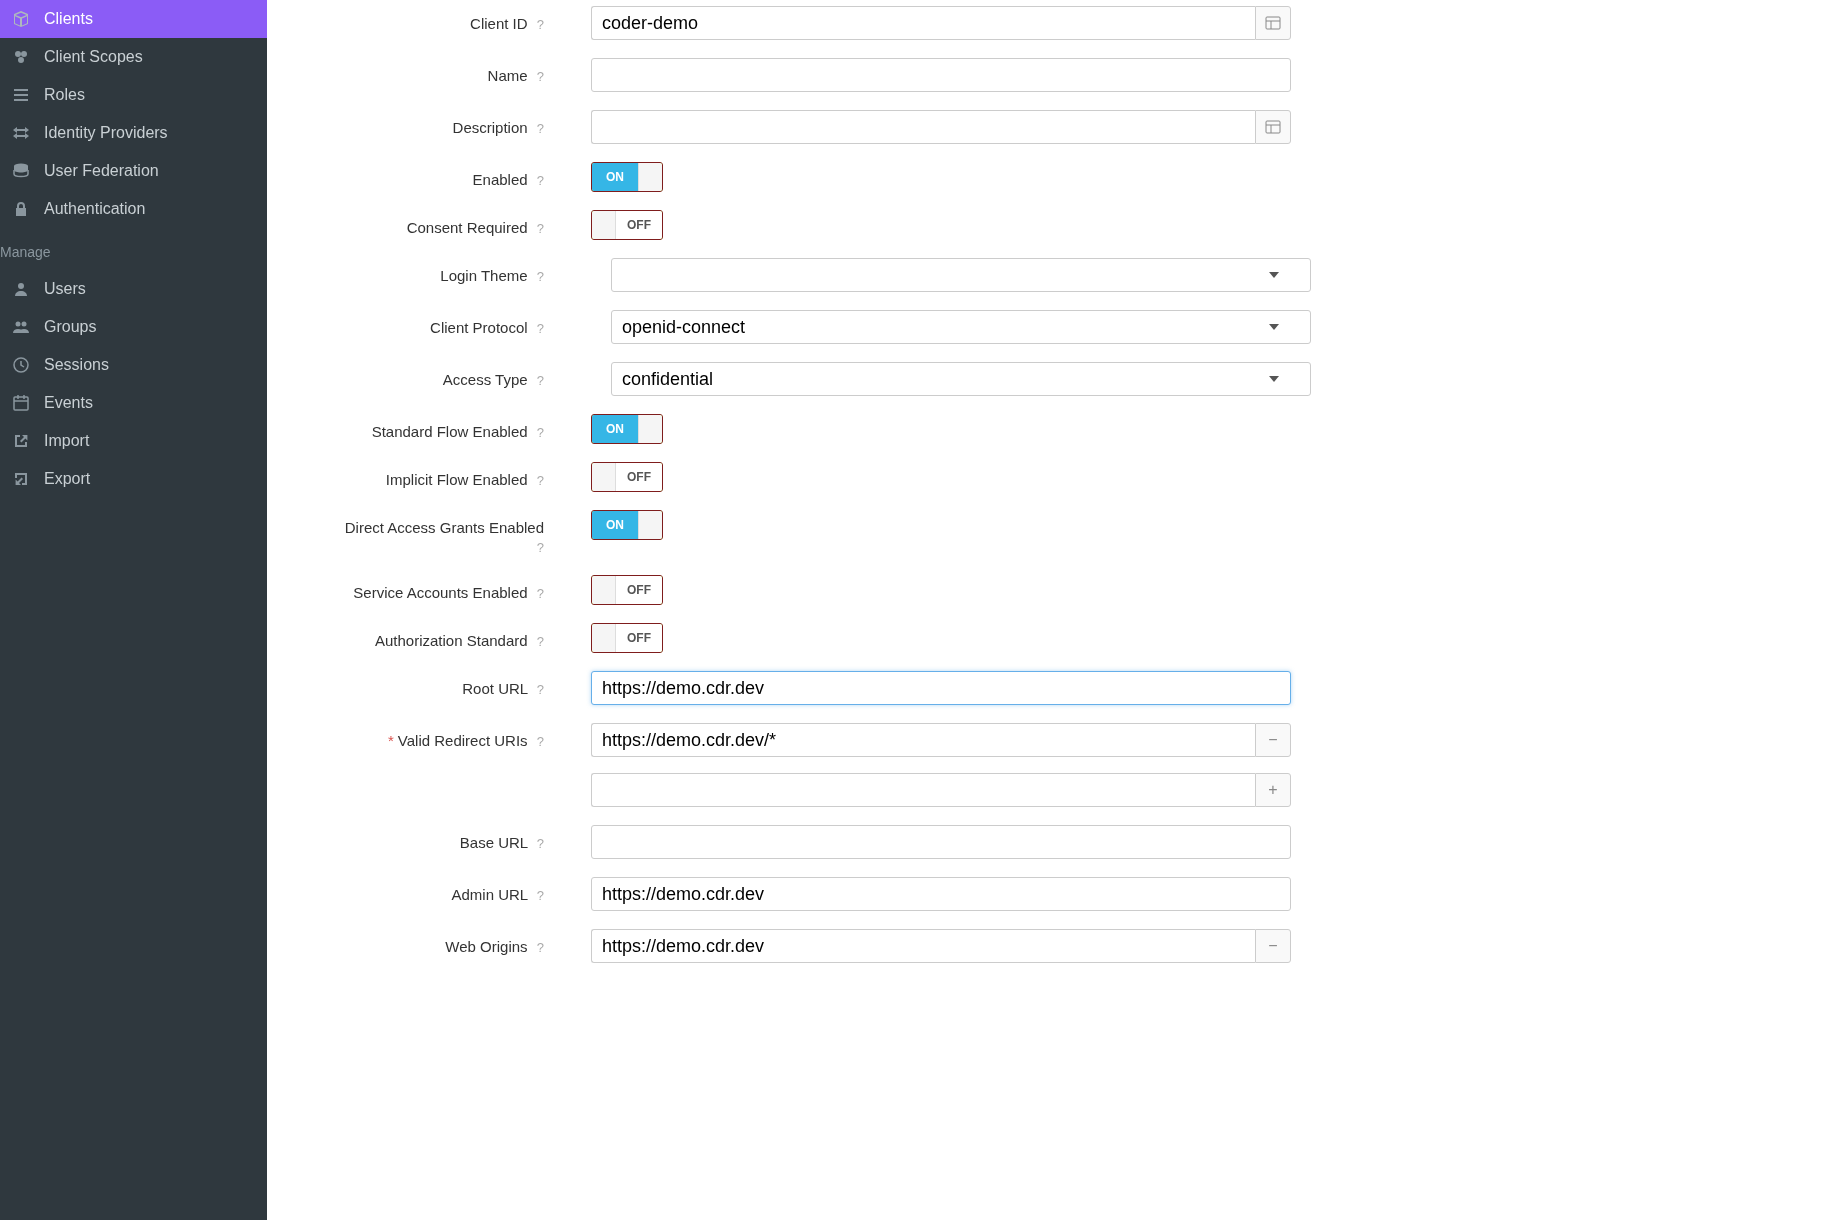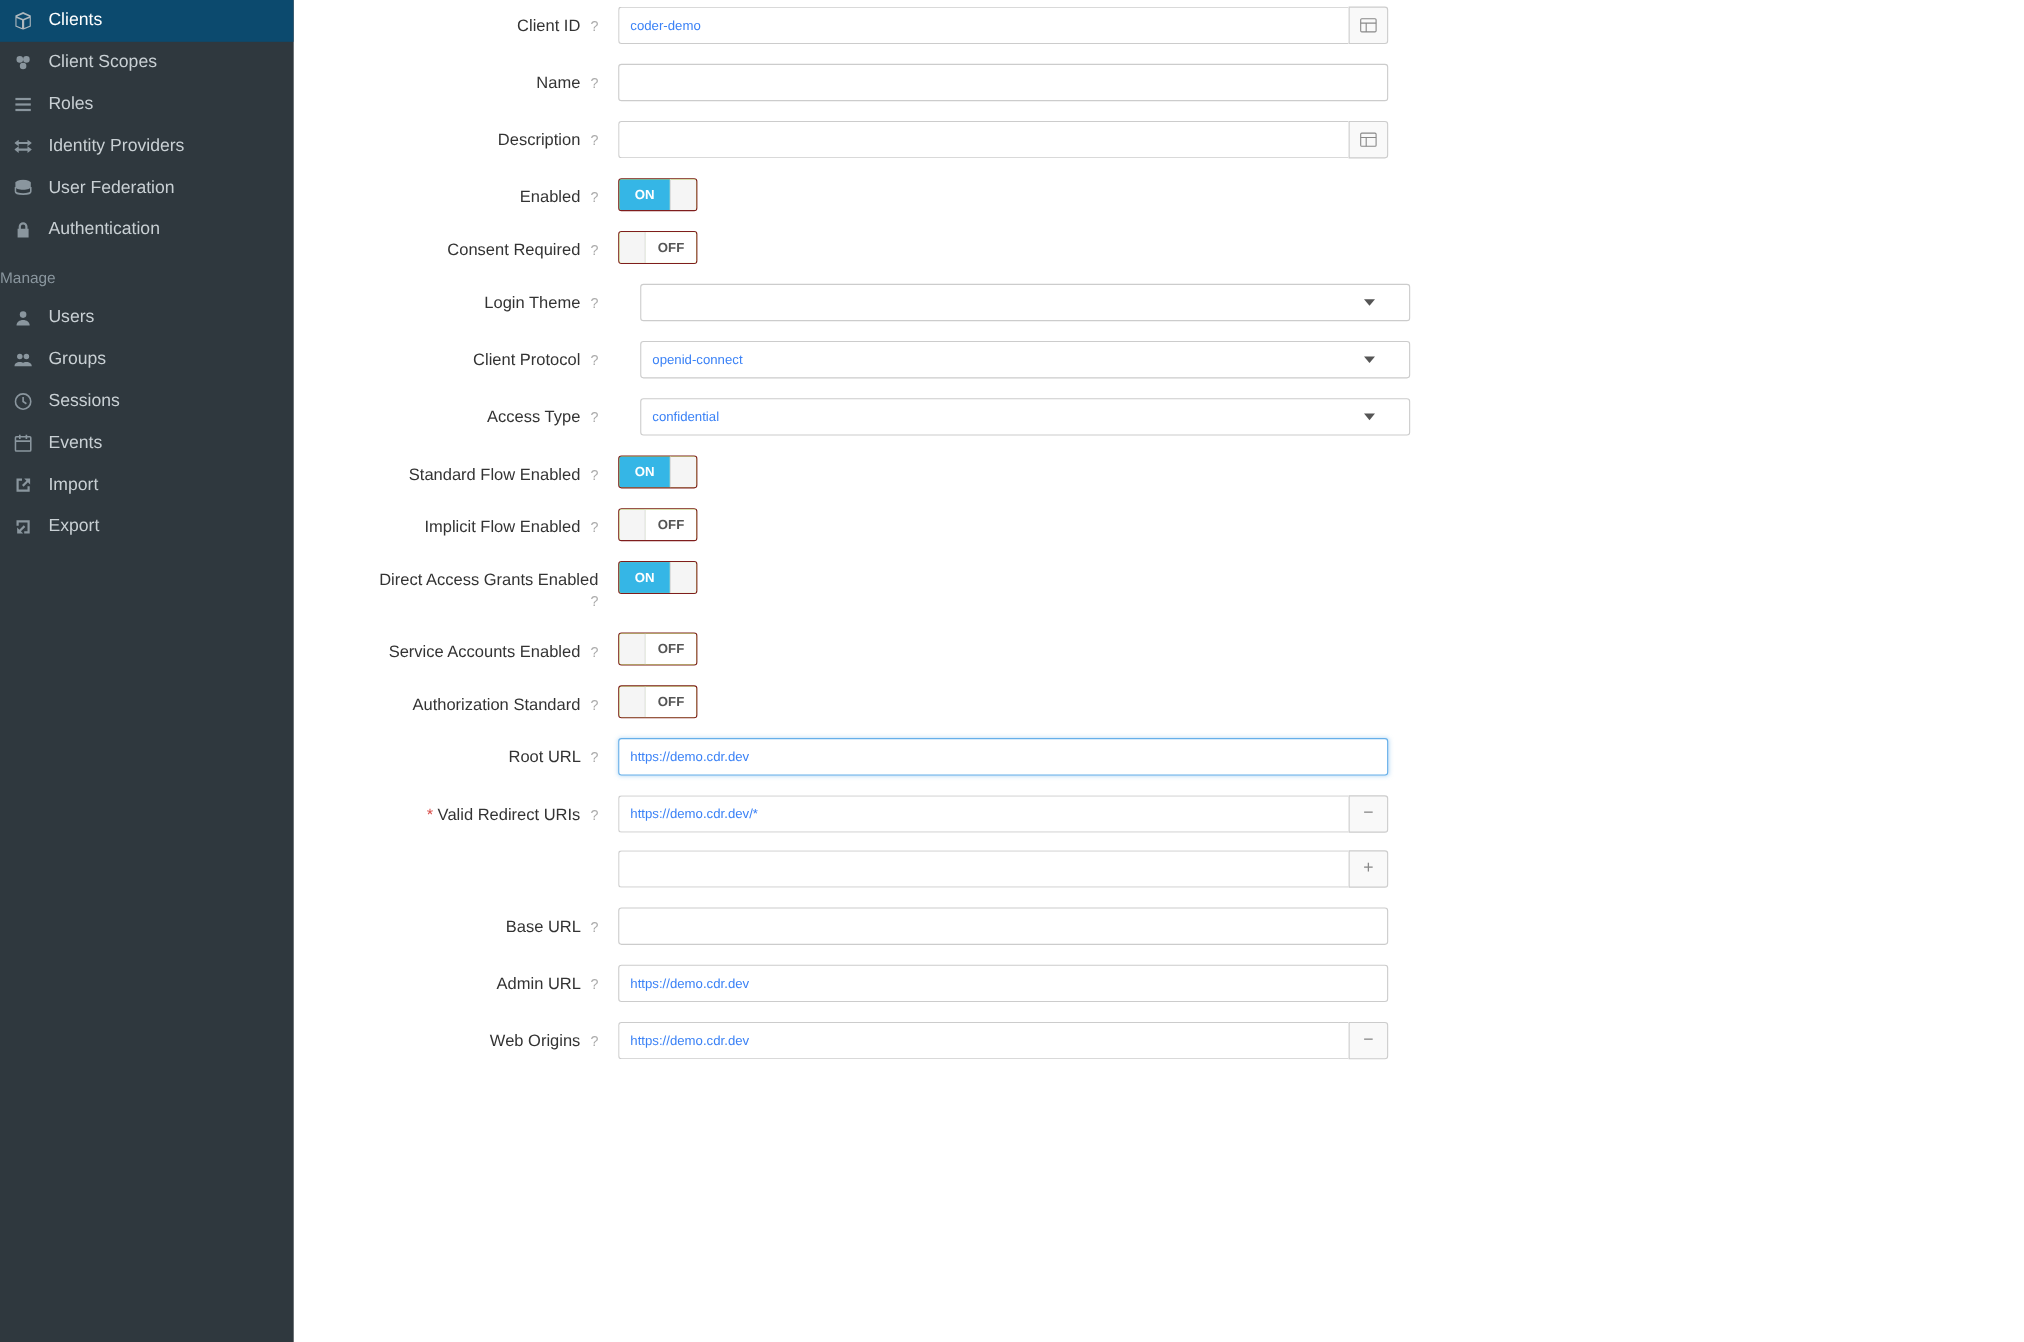--- a/index.html
+++ b/index.html
@@ -24,21 +24,21 @@
     }
     .sidebar-item {
       display: flex;
       align-items: center;
       padding: 10px 12px;
       cursor: pointer;
       font-size: 16px;
       gap: 14px;
     }
     .sidebar-item.active {
-      background: #0c4a6e;
+      background: #8b5cf6;
       color: #fff;
     }
     .sidebar-item .icon {
       width: 18px;
       display: inline-flex;
       justify-content: center;
       color: #8a969e;
       font-size: 14px;
     }
     .sidebar-item.active .icon { color: #aeb8be; }
@@ -50,20 +50,21 @@
     
     .main {
       flex: 1;
       overflow-y: auto;
       padding: 0 40px 40px 40px;
     }
     .form-row {
       display: flex;
       align-items: flex-start;
       margin-bottom: 18px;
+      gap: 29px;
     }
     .form-row:first-child { padding-top: 6px; }
     .form-label {
       width: 255px;
       text-align: right;
       padding-right: 18px;
       padding-top: 8px;
       color: #333;
       font-size: 15px;
       line-height: 1.3;
@@ -81,23 +82,23 @@
     .form-field {
       flex: 1;
       max-width: 700px;
     }
     .text-input, .select-input {
       width: 100%;
       height: 34px;
       padding: 4px 10px;
       border: 1px solid #ccc;
       border-radius: 3px;
-      font-size: 12px;
+      font-size: 18px;
       background: #fff;
-      color: #3b82f6;
+      color: #000000;
     }
     .text-input.focused {
       border-color: #66afe9;
       box-shadow: 0 0 4px rgba(102,175,233,0.5);
     }
     .input-with-addon {
       display: flex;
       width: 100%;
     }
     .input-with-addon .text-input {

